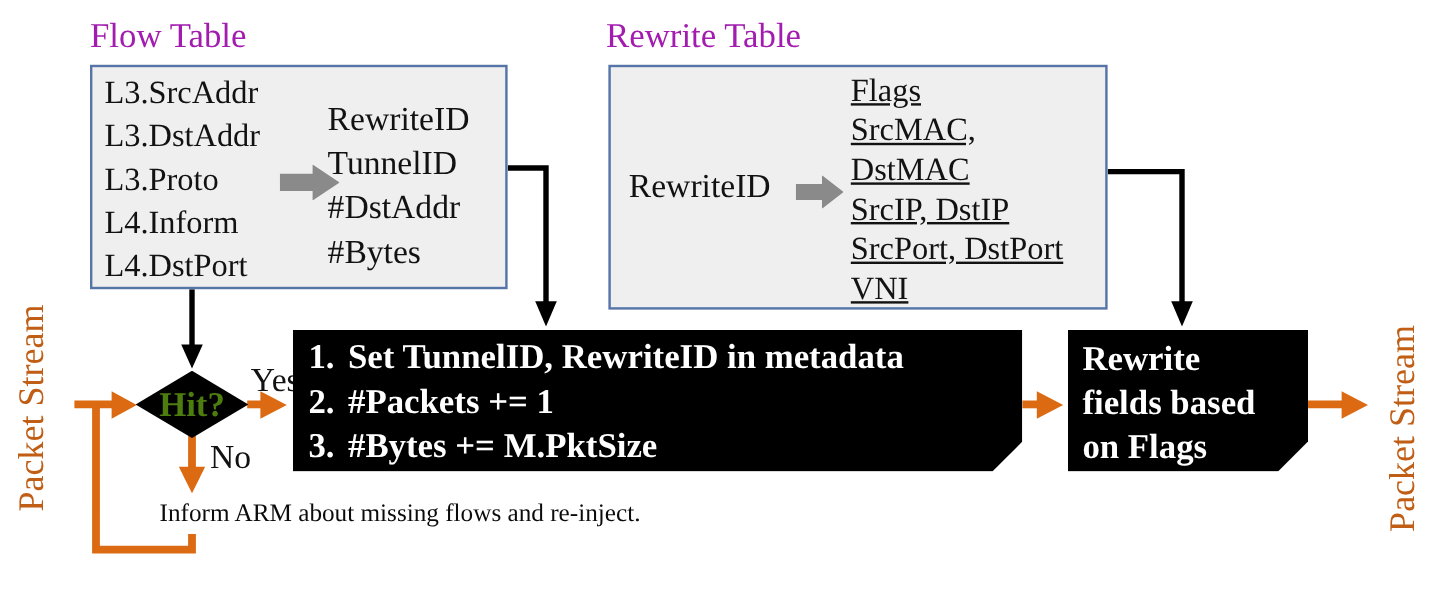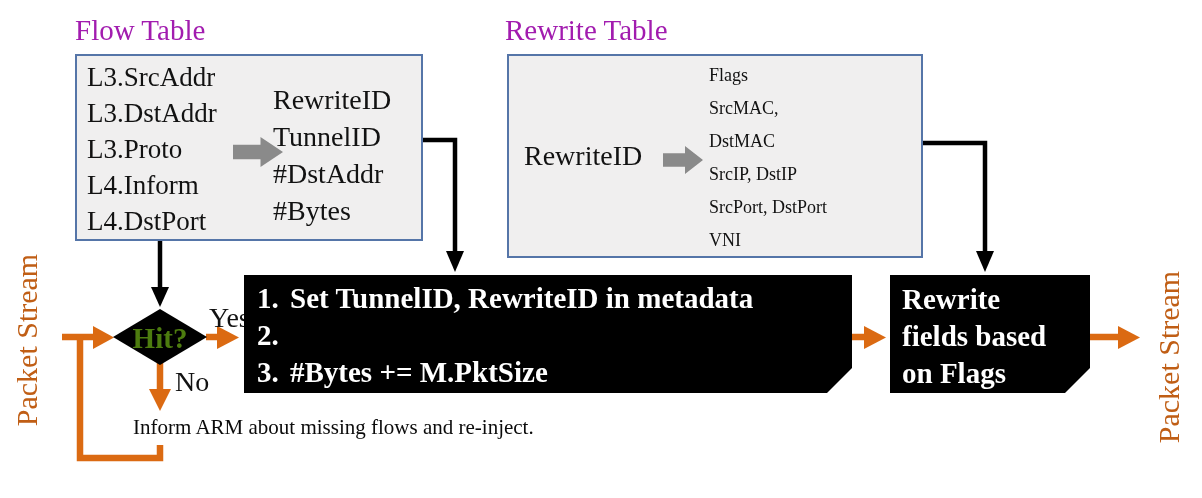--- a/index.html
+++ b/index.html
@@ -10,21 +10,21 @@
   .abs{position:absolute;}
   svg.wires{position:absolute;left:0;top:0;width:1202px;height:498px;pointer-events:none;}
 
   
   .tbl{position:absolute;background:#F0EFEF;border:2px solid #5575A8;box-sizing:border-box;}
   .tbl-title{position:absolute;font-size:29px;line-height:32px;color:#a21caf;}
   .col{position:absolute;white-space:nowrap;}
   .col div{white-space:nowrap;}
   .keys div{font-size:27px;line-height:36px;}
   .vals-flow div{font-size:28px;line-height:37px;}
-  .vals-rw div{font-size:18px;line-height:33px;}
+  .vals-rw div{font-size:27px;line-height:33px;text-decoration:underline;}
   .rw-key{position:absolute;font-size:28px;line-height:30px;top:50%;transform:translateY(-50%);}
 
   
   .block-arrow{
     position:absolute;background:#8A8A8A;
     clip-path:polygon(0 26%,55% 26%,55% 0,100% 50%,55% 100%,55% 74%,0 74%);
   }
 
   
   .blackbox{
@@ -126,20 +126,21 @@
   <div class="small-label" style="left:209px;top:303px;">Yes</div>
   <div class="small-label" style="left:175px;top:367px;font-family:Liberation Serif, serif;">No</div>
 
   <div class="blackbox steps" style="left:244px;top:275px;width:608px;height:118px;">
     <div class="line step">
       <span class="num">1.</span>
       <span>Set TunnelID, RewriteID in metadata</span>
     </div>
     <div class="line step">
       <span class="num">2.</span>
+      <span>#Packets += 1</span>
     </div>
     <div class="line step">
       <span class="num">3.</span>
       <span>#Bytes += M.PktSize</span>
     </div>
   </div>
 
   <div class="blackbox rwbox-lines" style="left:890px;top:275px;width:200px;height:118px;">
     <div class="line">Rewrite</div>
     <div class="line">fields based</div>

